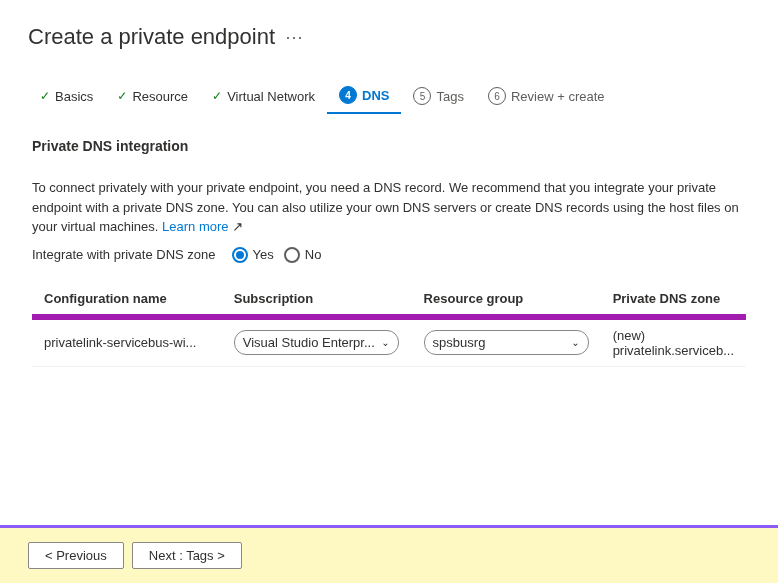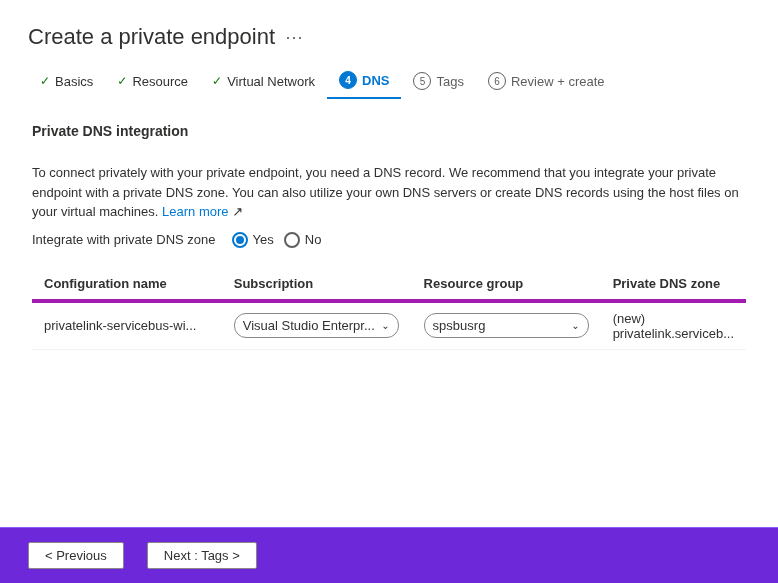--- a/index.html
+++ b/index.html
@@ -16,21 +16,21 @@
       padding: 24px 28px 0 28px;
     }
 
     .page-title {
       font-size: 22px;
       font-weight: 300;
       color: #323130;
       display: flex;
       align-items: center;
       gap: 10px;
-      margin-bottom: 13px;
+      margin-bottom: 28px;
     }
 
     .page-title .more-icon {
       font-size: 18px;
       color: #605e5c;
       cursor: pointer;
     }
 
     
     .wizard-steps {
@@ -169,21 +169,21 @@
       border-collapse: collapse;
       margin-top: 8px;
     }
 
     .dns-table th {
       text-align: left;
       font-weight: 600;
       font-size: 13px;
       color: #323130;
       padding: 8px 12px;
-      border-bottom: 4px solid #a21caf;
+      border-bottom: 6px solid #a21caf;
     }
 
     .dns-table td {
       padding: 8px 12px;
       font-size: 13px;
       color: #323130;
       border-bottom: 1px solid #f3f2f1;
     }
 
     .dns-table .col-config { width: 200px; }
@@ -209,26 +209,26 @@
       font-size: 10px;
       color: #323130;
     }
 
     
     .footer-bar {
       position: absolute;
       bottom: 0;
       left: 0;
       right: 0;
-      border-top: 1px solid #8b5cf6;
+      border-top: 3px solid #8b5cf6;
       padding: 14px 28px;
       display: flex;
       align-items: center;
-      gap: 23px;
-      background: #6d28d9;
+      gap: 8px;
+      background: #fef9c3;
     }
 
     .btn {
       padding: 5px 16px;
       font-size: 13px;
       border: 1px solid #8a8886;
       background: #fff;
       color: #323130;
       cursor: pointer;
       border-radius: 2px;

